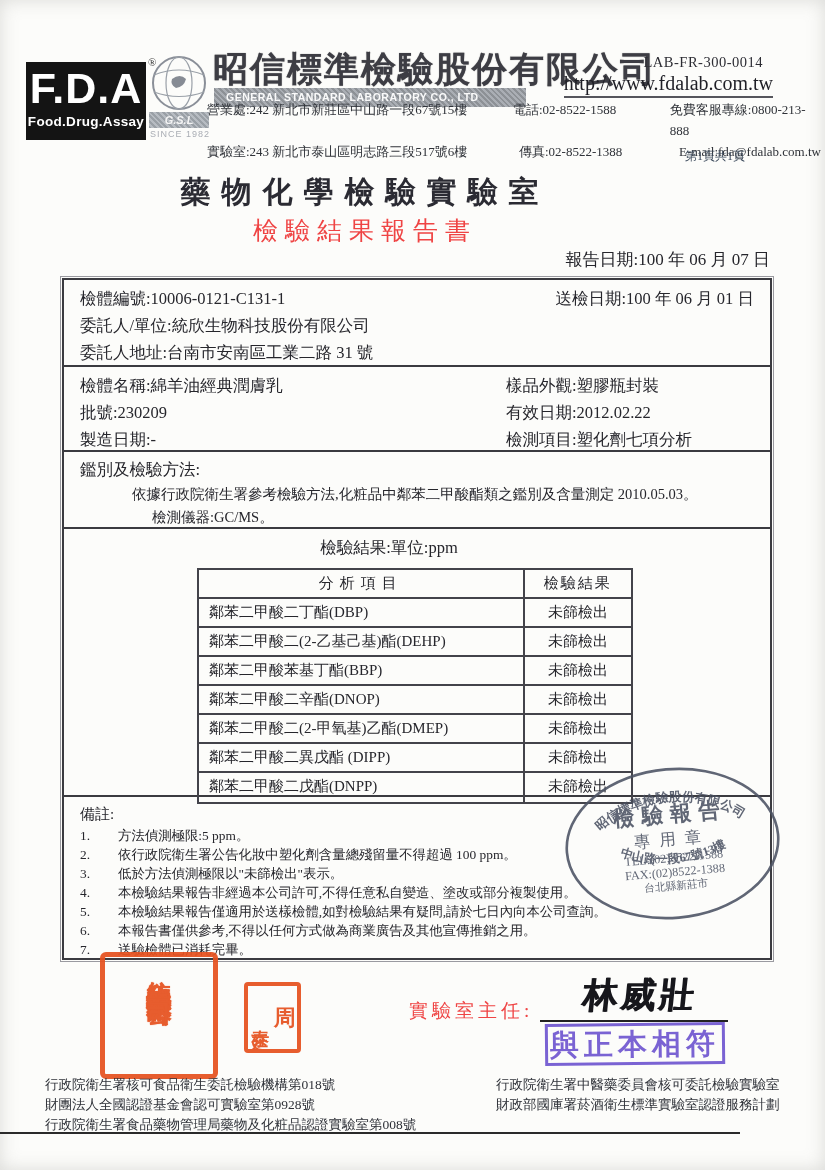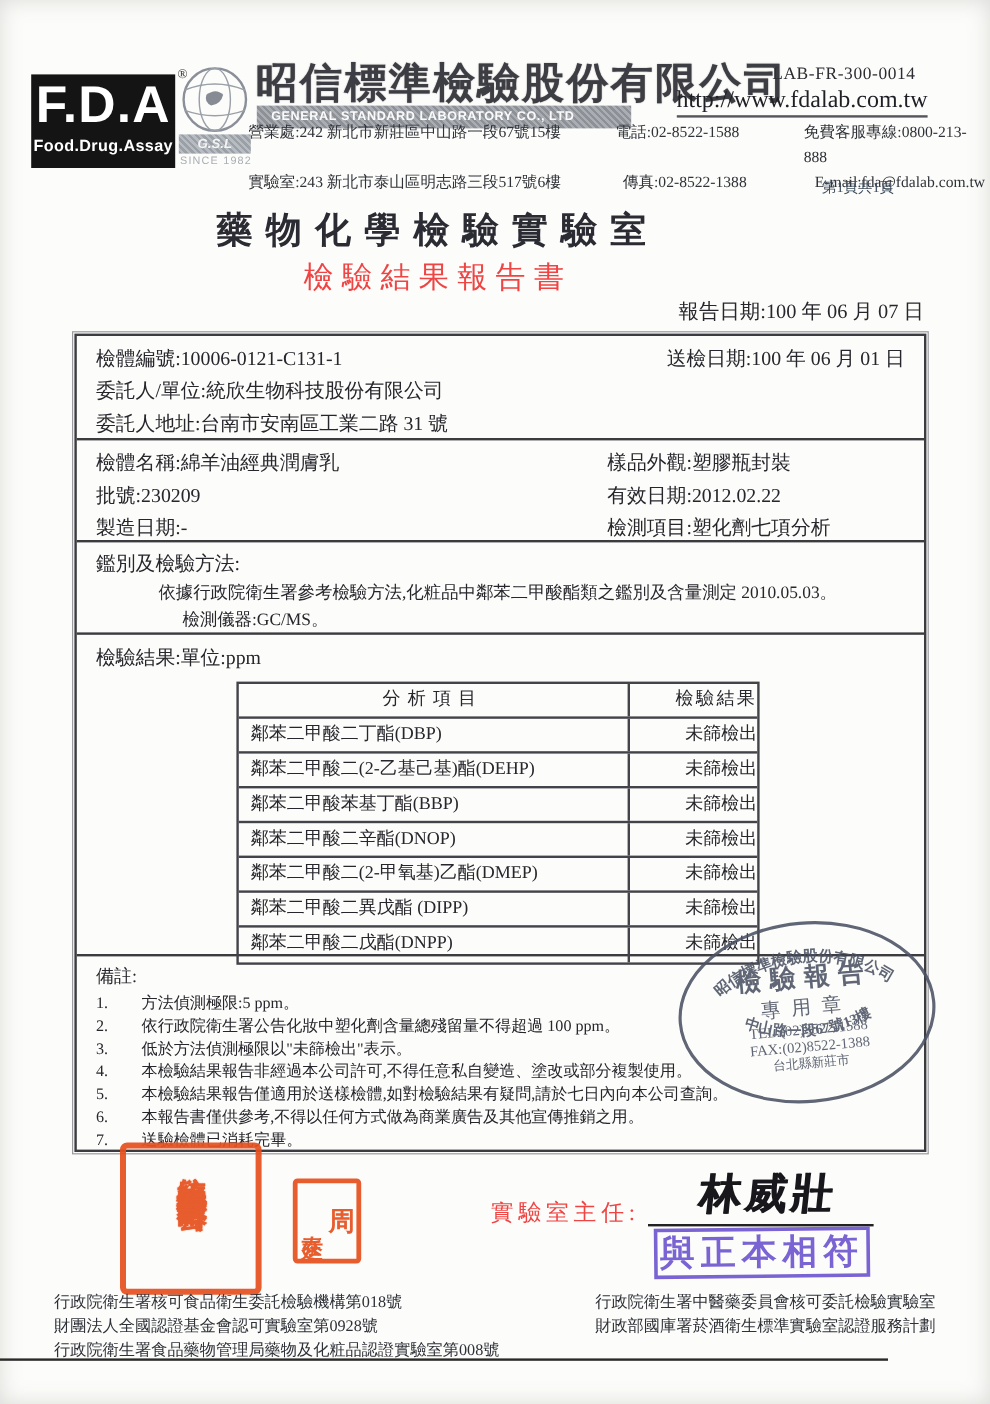--- a/index.html
+++ b/index.html
@@ -56,28 +56,28 @@
   .sec3{height:77px;}
   .sec4{height:268px;}
   .sec5{flex:1;}
   .row{line-height:27px;font-size:16.5px;white-space:nowrap;}
   .spread{display:flex;justify-content:space-between;padding-right:6px;}
   .two-col{display:flex;}
   .two-col .lc{width:426px;}
   .m-head{font-size:16.5px;line-height:26px;}
   .m-line1{font-size:14.5px;line-height:23px;padding-left:52px;}
   .m-line2{font-size:14.5px;line-height:23px;padding-left:72px;}
-  .res-head{display:flex;justify-content:flex-start;padding-right:62px;
+  .res-head{display:flex;justify-content:center;padding-right:62px;
     font-size:16.5px;line-height:28px;}
 
   .rtable{margin-left:117px;margin-top:6px;width:436px;border:2px solid #43434a;}
   .t-row{display:flex;height:29px;border-bottom:2px solid #43434a;}
   .t-row:last-child{border-bottom:none;}
   .t-item{width:338px;font-size:15px;line-height:27px;padding-left:10px;white-space:nowrap;overflow:hidden;}
-  .t-res{width:113px;border-left:2px solid #43434a;font-size:15px;line-height:27px;text-align:right;}
+  .t-res{width:113px;border-left:2px solid #43434a;font-size:15px;line-height:27px;text-align:center;}
   .t-head .t-item{text-align:center;padding-left:0;letter-spacing:6px;}
   .t-head .t-res{letter-spacing:2px;}
 
   .notes-head{font-size:15px;line-height:24px;}
   .note{display:flex;font-size:13.4px;line-height:19px;}
   .note-num{width:38px;}
   .note-text{white-space:nowrap;}
 
   
   .oval-stamp{position:absolute;left:560px;top:762px;width:225px;height:163px;

